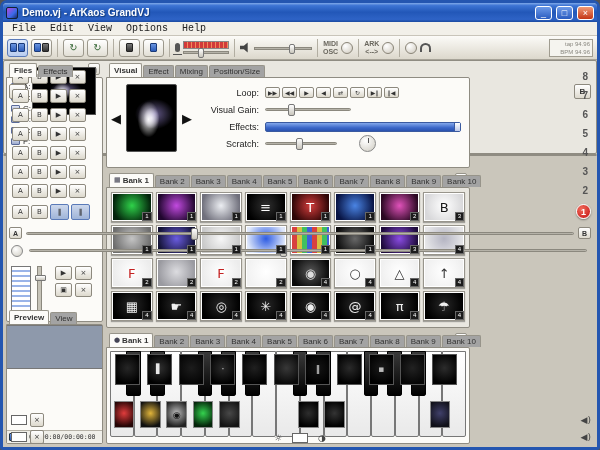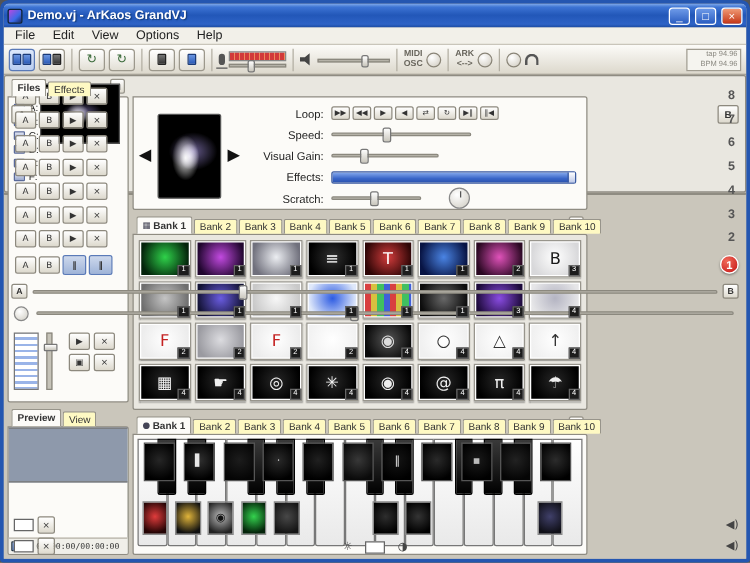--- a/index.html
+++ b/index.html
@@ -10,21 +10,21 @@
   #titlebar{position:absolute;top:0;left:0;right:0;height:19px;display:flex;align-items:center;gap:4px;padding:0 3px;
     background:linear-gradient(180deg,#7fa9e9 0%,#3d74d4 14%,#2257b8 48%,#2e63c6 86%,#1b4aa0 100%);}
   .app-icon{width:12px;height:12px;border-radius:2px;background:linear-gradient(135deg,#b84ae0,#3a6ae8 60%,#1a2a6a);border:1px solid #123;}
   #title-text{color:#fff;font-size:10px;font-weight:bold;text-shadow:1px 1px 1px #123a78;flex:1;white-space:nowrap;overflow:hidden;}
   .winbtn{width:17px;height:14px;border-radius:3px;border:1px solid #fff;color:#fff;font-size:9px;line-height:12px;text-align:center;
     background:linear-gradient(#6d9ae8,#2a5cc0);}
   .winbtn.close{background:linear-gradient(#f09a76,#c43515);}
 
   
   #menubar{position:absolute;top:19px;left:0;right:0;height:14px;background:#f2f0e9;border-bottom:1px solid #c9c5ba;display:flex;align-items:center;padding-left:2px;}
-  .menu-item{font-size:10px;color:#222;padding:0 7px;line-height:14px;}
+  .menu-item{font-size:10px;color:#222;padding:0 7px;line-height:14px;font-family:Liberation Mono, monospace;}
   #toolbar{position:absolute;top:33px;left:0;right:0;height:24px;background:linear-gradient(#fcfbf8,#dcd8cc);border-bottom:1px solid #a7a398;display:flex;align-items:center;gap:3px;padding:0 4px;}
   .tbtn{height:18px;min-width:21px;border:1px solid #9c988c;border-radius:3px;background:linear-gradient(#ffffff,#e2dfd5);display:flex;align-items:center;justify-content:center;gap:1px;}
   .tbtn.active{background:linear-gradient(#dce8fb,#b9cdf0);border-color:#5a7ab8;}
   .tsep{width:1px;height:18px;background:#b2aea2;margin:0 2px;}
   .scr{width:7px;height:9px;background:linear-gradient(#6a95e0,#2a5ab8);border:1px solid #1a3a78;border-radius:1px;}
   .scr.dark{background:linear-gradient(#777,#333);border-color:#222;}
   .sync-glyph{font-size:10px;color:#3a6a3a;font-family:"DejaVu Sans",sans-serif;}
   .mic-icon{width:5px;height:9px;background:#555;border-radius:3px;position:relative;}
   .mic-icon::after{content:"";position:absolute;left:-2px;bottom:-3px;width:9px;height:3px;border-bottom:1px solid #555;}
   .meter{width:46px;height:8px;border:1px solid #888;background:
@@ -35,33 +35,33 @@
   .tb-text{font-size:7px;font-weight:bold;color:#6a675e;line-height:8px;text-align:center;}
   .led{width:12px;height:12px;border-radius:50%;border:1px solid #8a8578;background:radial-gradient(circle at 35% 30%,#fff,#cfcabe);}
   .hp-icon{width:11px;height:9px;border:2px solid #555;border-bottom:none;border-radius:7px 7px 0 0;}
   #bpm-box{margin-left:auto;width:44px;height:18px;border:1px solid #a09c90;background:#f5f4ef;display:flex;flex-direction:column;justify-content:center;padding-right:2px;}
   #bpm-box div{font-size:6px;color:#8a8880;text-align:right;line-height:8px;}
 
   
   #client{position:absolute;top:57px;left:0;right:0;bottom:0;background:#cac6bb;}
   .panel{position:absolute;}
   .tabstrip{height:15px;display:flex;align-items:flex-end;padding-left:3px;position:relative;z-index:2;}
-  .tab{font-size:8px;color:#333;background:#fef9c3;border:1px solid #97948a;border-bottom:none;border-radius:2px 2px 0 0;padding:1px 4px 1px 4px;margin-right:1px;height:12px;display:flex;align-items:center;gap:2px;white-space:nowrap;}
+  .tab{font-size:8px;color:#333;background:#a3a3a3;border:1px solid #97948a;border-bottom:none;border-radius:2px 2px 0 0;padding:1px 4px 1px 4px;margin-right:1px;height:12px;display:flex;align-items:center;gap:2px;white-space:nowrap;}
   .tab.active{background:#fcfbf8;height:14px;font-weight:bold;}
   .tab-icon{font-size:7px;color:#445;line-height:7px;font-family:"DejaVu Sans",sans-serif;}
   .panel-body{position:absolute;left:0;right:0;top:15px;bottom:0;background:#fcfbf8;border:1px solid #8f8c82;border-radius:0 2px 2px 2px;}
   .ovf{margin-left:auto;margin-right:2px;width:12px;height:12px;border:1px solid #97948a;background:linear-gradient(#fff,#ddd9cd);font-size:6px;display:flex;align-items:center;justify-content:center;color:#444;border-radius:2px;font-family:"DejaVu Sans",sans-serif;}
 
   
   #files-panel{left:3px;top:2px;width:97px;height:260px;}
   #drive-list{padding:3px 2px;}
   .drive-row{display:flex;align-items:center;gap:3px;height:11px;padding-left:2px;}
   .drive-icon{width:9px;height:7px;background:linear-gradient(#dfe4f2,#9aa8cc);border:1px solid #5a6a9a;border-radius:1px;}
   .drive-label{font-size:8px;color:#222;}
-  #preview-panel{left:3px;top:266px;width:97px;bottom:3px;}
+  #preview-panel{left:3px;top:249px;width:97px;bottom:3px;}
   #auto-row{height:12px;background:#dbe4f6;color:#2a50c8;font-size:9px;font-weight:bold;padding-left:4px;line-height:12px;}
   #preview-screen{height:44px;background:#8e99ab;border-top:1px solid #777;border-bottom:1px solid #777;}
   #timecode-row{position:absolute;left:0;right:0;bottom:0;height:13px;background:#f0efe9;border-top:1px solid #b5b1a6;display:flex;align-items:center;gap:2px;padding:0 2px;}
   .tc-ic{width:8px;height:8px;background:linear-gradient(#6a95e0,#2a5ab8);border:1px solid #234;border-radius:1px;}
   #timecode{font-family:"DejaVu Sans Mono",monospace;font-size:6.5px;color:#333;}
 
   
   #visual-panel{left:103px;top:2px;width:364px;height:106px;}
   #visual-body{display:flex;align-items:center;gap:5px;padding:6px 4px;}
   .nav-arrow{width:13px;height:52px;display:flex;align-items:center;justify-content:center;font-size:13px;color:#111;font-family:"DejaVu Sans",sans-serif;}
@@ -264,43 +264,51 @@
         <div id="preview-screen"></div>
         <div id="timecode-row">
           <span class="tc-ic"></span>
           <span class="tc-ic"></span>
           <span id="timecode">00:00:00/00:00:00</span>
         </div>
       </div>
     </div>
 
     <div class="panel" id="visual-panel">
+      <div class="tabstrip" id="visual-tabs">
+          <div class="tab active">
+            <span class="tab-label">Visual</span>
+          </div>
+          <div class="tab">
+            <span class="tab-label">Effect</span>
+          </div>
+          <div class="tab">
+            <span class="tab-label">Mixing</span>
+          </div>
+          <div class="tab">
+            <span class="tab-label">Position/Size</span>
+          </div>
+        </div>
       <div class="panel-body">
         <div id="visual-body">
           <div class="nav-arrow">◀</div>
           <div id="visual-preview"></div>
           <div class="nav-arrow">▶</div>
           <div id="visual-controls">
             <div class="ctl-row">
               <span class="ctl-label">Loop:</span>
               <div id="loop-buttons" style="display:flex;gap:2px">
                   <span class="mini-btn">▶▶</span>
                   <span class="mini-btn">◀◀</span>
                   <span class="mini-btn">▶</span>
                   <span class="mini-btn">◀</span>
                   <span class="mini-btn">⇄</span>
                   <span class="mini-btn">↻</span>
                   <span class="mini-btn">▶‖</span>
                   <span class="mini-btn">‖◀</span>
-                </div>
-            </div>
-            <div class="ctl-row">
-              <span class="ctl-label">Speed:</span>
-              <div class="slider" style="width:112px">
-                  <span class="sl-thumb" style="left:40px"></span>
                 </div>
             </div>
             <div class="ctl-row">
               <span class="ctl-label">Visual Gain:</span>
               <div class="slider" style="width:86px">
                   <span class="sl-thumb" style="left:22px"></span>
                 </div>
             </div>
             <div class="ctl-row">
               <span class="ctl-label">Effects:</span>

